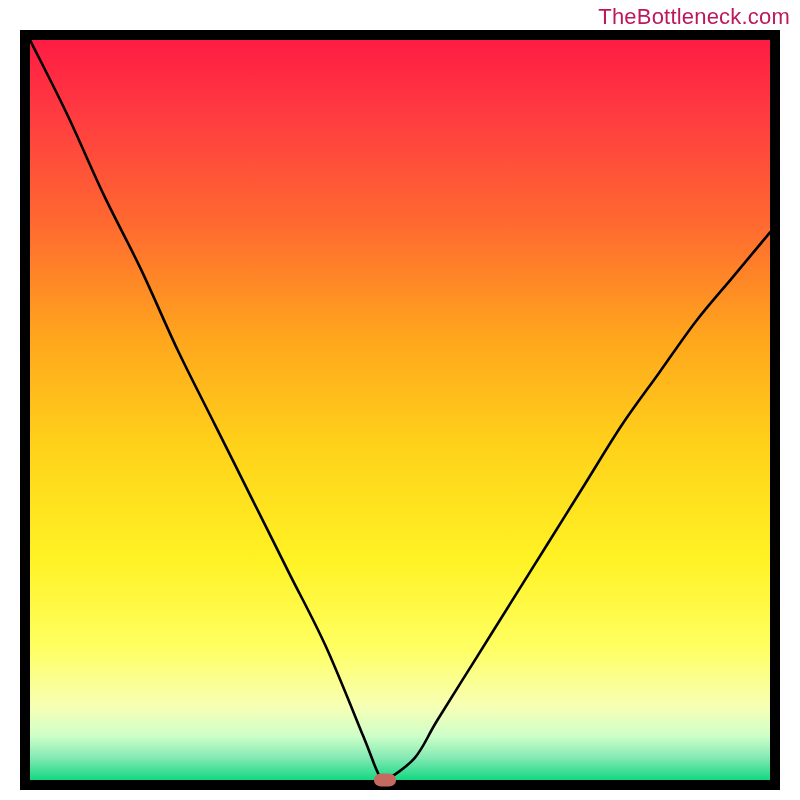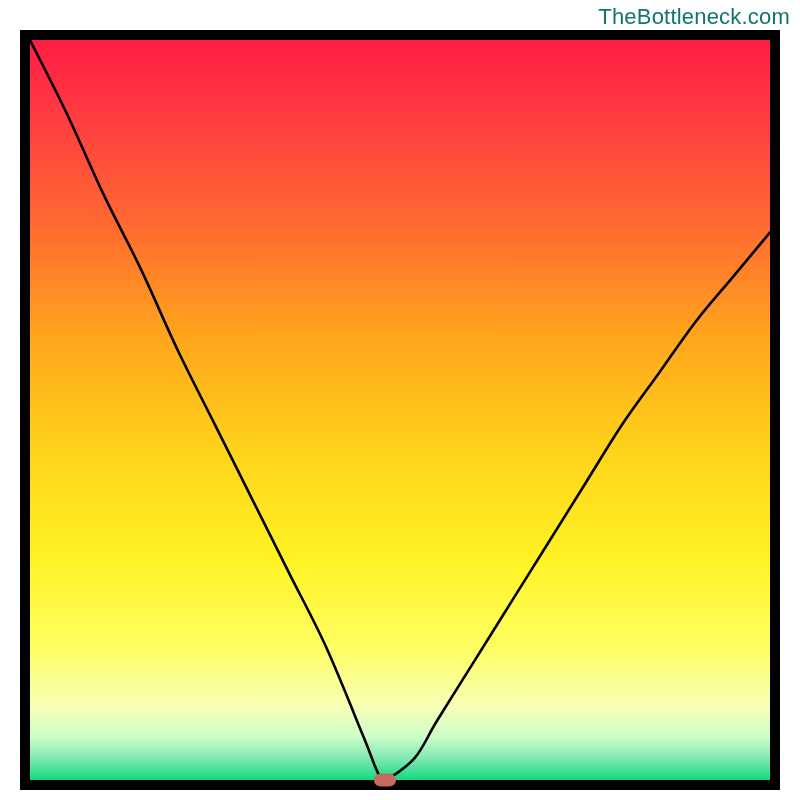--- a/index.html
+++ b/index.html
@@ -14,21 +14,21 @@
   .wrap {
     position: relative;
     width: 800px;
     height: 800px;
     background: #ffffff;
   }
   .watermark {
     position: absolute;
     top: 4px;
     right: 10px;
-    color: #0f766e;
+    color: #be185d;
     font-size: 22px;
     font-weight: 500;
     letter-spacing: 0.2px;
     z-index: 10;
   }
   .plot {
     position: absolute;
     left: 20px;
     top: 30px;
     width: 760px;

